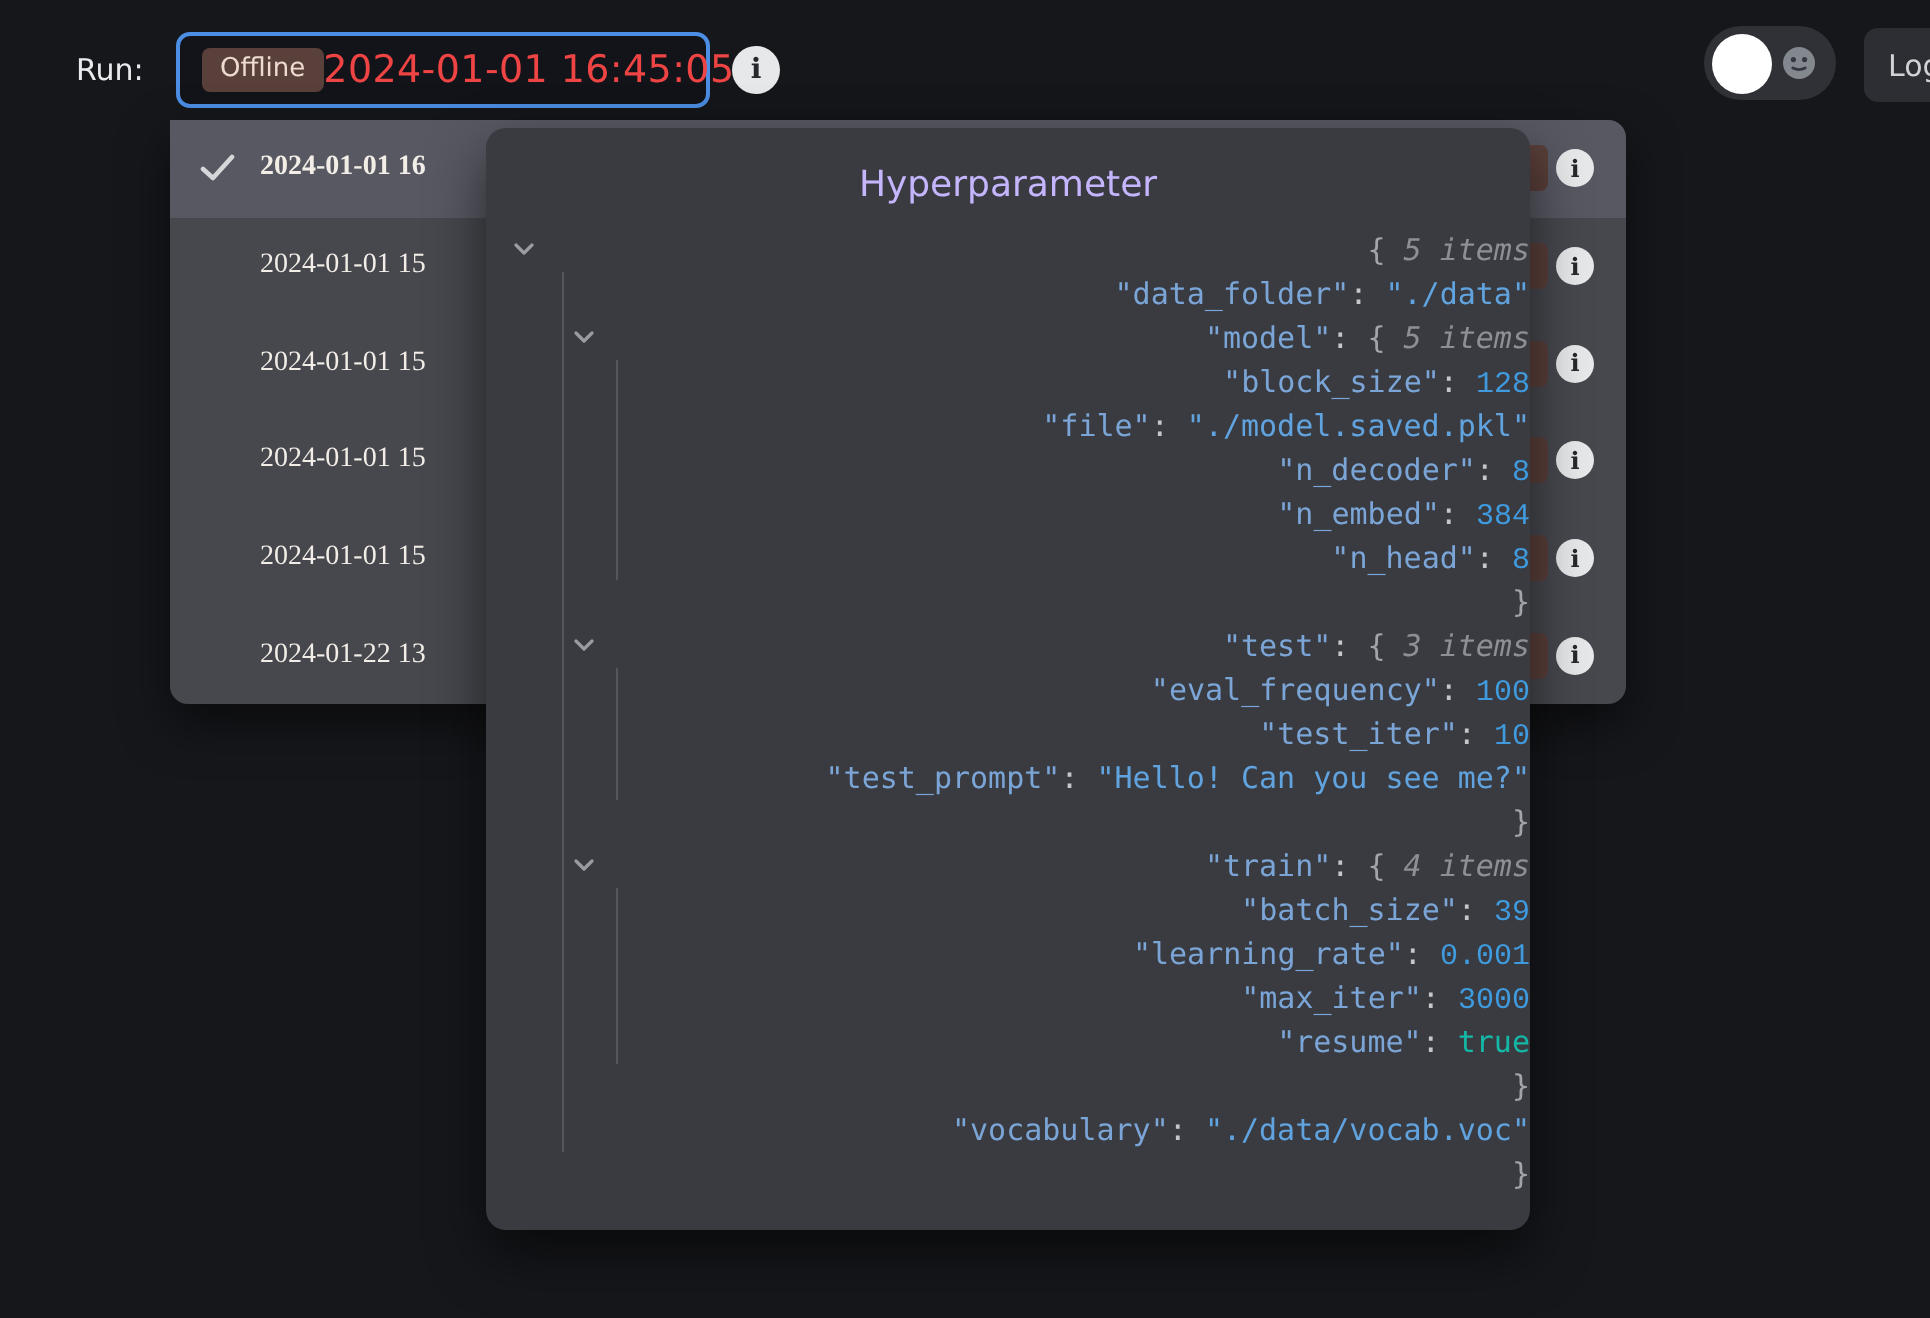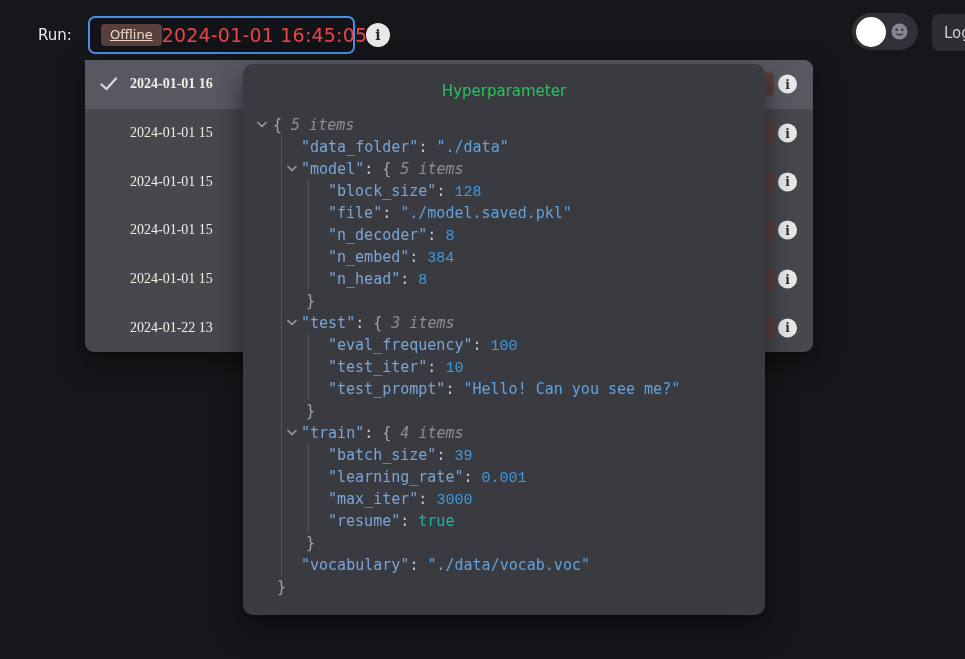--- a/index.html
+++ b/index.html
@@ -13,21 +13,21 @@
   
   .topbar { position:absolute; top:0; left:0; width:100%; height:60px;border-radius:8px; }
   .run-label { position:absolute; left:38px; top:26px; font-size:15px; color:#e9eaec; }
   .run-select {
     position:absolute; left:88px; top:16px; width:267px; height:38px;
     border:2px solid #4c8ee4; border-radius:7px; background:#13141a;
     display:flex; align-items:center; cursor:pointer;
   }
   .offline-badge {
     margin-left:11px; background:#5a403b; color:#eddbd0;
-    font-size:13px; padding:3px 9px; border-radius:4px; line-height:1.3;text-decoration:underline;
+    font-size:13px; padding:3px 9px; border-radius:4px; line-height:1.3;
   }
   .run-value { margin-left:0; font-size:19px; color:#ef4444; letter-spacing:.2px; white-space:nowrap; }
   .select-chevron { margin-left:auto; margin-right:9px; display:flex; }
   .info-circle {
     position:absolute; width:24px; height:24px; border-radius:50%;
     background:#e7e8ea; color:#26282c; display:flex; align-items:center; justify-content:center;
     font-family:"DejaVu Serif","Liberation Serif",serif; font-weight:bold; font-size:14px; cursor:pointer;
   }
   .info-top { left:366px; top:23px; }
   .toggle-pill {
@@ -65,27 +65,27 @@
     width:19px; height:19px; border-radius:50%; background:#e7e8ea; color:#26282c;
     display:flex; align-items:center; justify-content:center;
     font-family:"DejaVu Serif","Liberation Serif",serif; font-weight:bold; font-size:12px; cursor:pointer;
   }
   
   .popup {
     position:absolute; left:243px; top:64px; width:522px; height:551px;
     background:#3a3b41; border-radius:10px; z-index:2;
     box-shadow:0 12px 28px rgba(0,0,0,.55);
   }
-  .popup-title { margin-top:18px; text-align:center; font-size:15px; color:#22c55e; }
+  .popup-title { margin-top:18px; text-align:center; font-size:18px; color:#c4b5fd; }
   .jtree {
     position:absolute; top:50px; left:0; right:0;
     font-family:"DejaVu Sans Mono","Liberation Mono",monospace;
     font-size:15px; line-height:22px; white-space:nowrap;
   }
-  .jline { position:relative; height:22px; }
+  .jline { position:relative; height:22px;text-align:right; }
   .root-line { padding-left:30px; }
   .root-line .caret { left:14px; }
   .root-close { padding-left:34px; }
   .jchildren { margin-left:38px; border-left:1px solid #55565c; }
   .jchildren .jline { padding-left:19px; }
   .jchildren .jline .caret { left:5px; }
   .jchildren .jline.jclose { padding-left:24px; }
   .jchildren .jchildren { margin-left:26px; }
   .caret { position:absolute; top:7px; display:flex; }
   .jkey   { color:#7aa5d6; }

